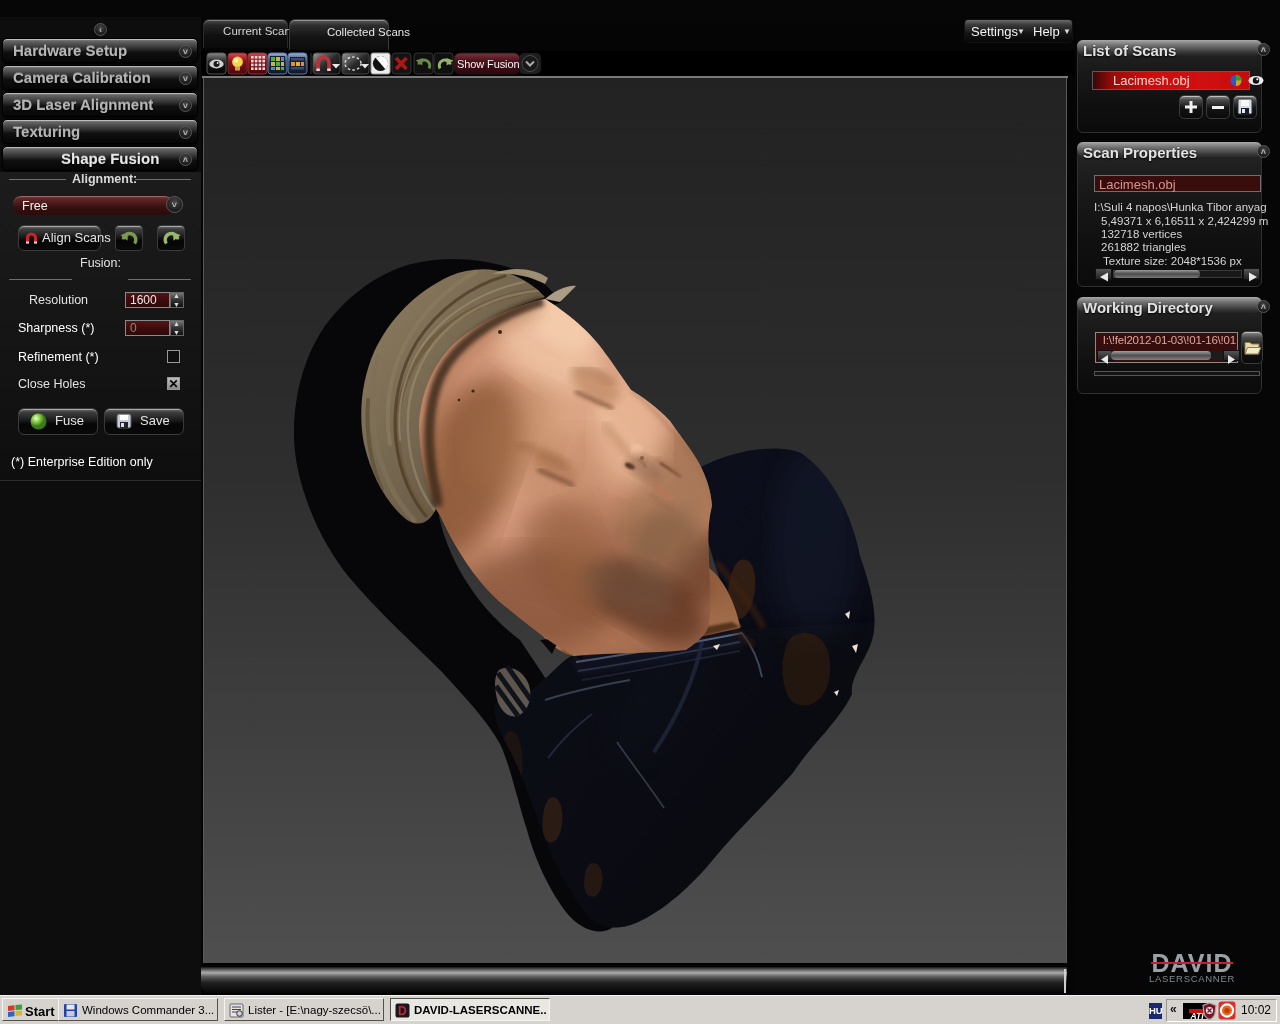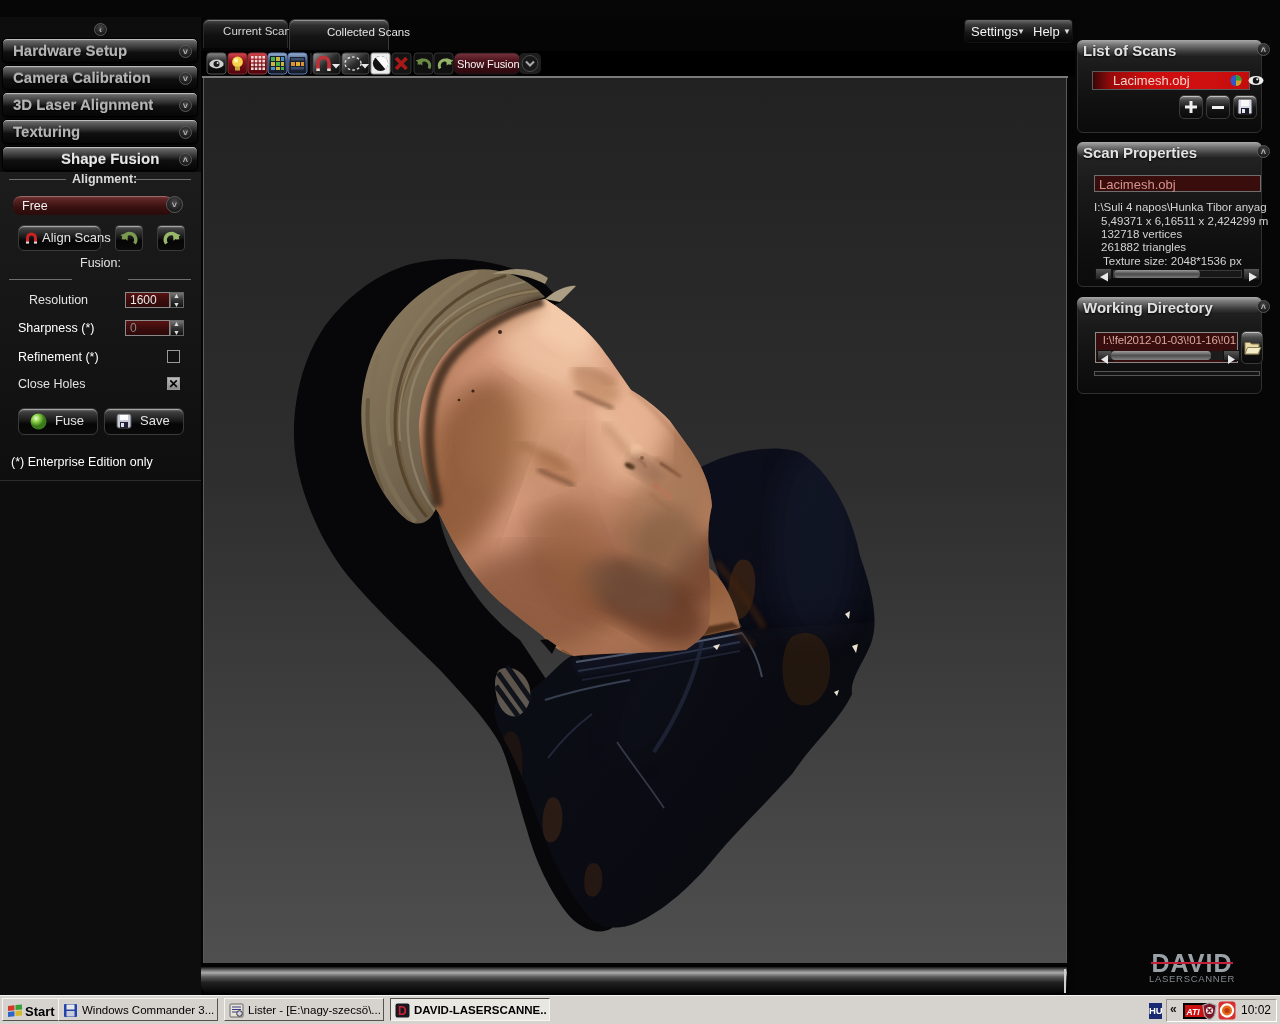--- a/index.html
+++ b/index.html
@@ -616,21 +616,21 @@
     <svg class="abs" style="left:4px;top:4px;" width="15" height="15">
           <rect x="0.5" y="0.5" width="14" height="14" rx="2" fill="#181820"></rect>
           <text x="3" y="12" font-size="12" font-weight="bold" fill="#cc2233" font-family="Liberation Sans">D</text>
         </svg>
     <span class="tbt" style="font-weight:bold;">DAVID-LASERSCANNE...</span>
   </div>
 
   <div class="abs" style="left:1149px;top:7px;width:13px;height:16px;background:#1a2a72;color:#fff;font-size:9.5px;font-weight:bold;text-align:center;line-height:16px;">HU</div>
   <div class="abs" style="left:1166px;top:3px;width:111px;height:23px;border-top:1px solid #9a968e;border-left:1px solid #9a968e;border-bottom:1px solid #fff;border-right:1px solid #fff;"></div>
   <div class="abs" style="left:1170px;top:6px;font-size:12px;font-weight:bold;color:#111;">«</div>
-  <div class="abs" style="left:1183px;top:7px;width:28px;height:16px;background:#cc1111;border:2px solid #000000;">
+  <div class="abs" style="left:1183px;top:7px;width:28px;height:16px;background:#cc1111;border:6px solid #000000;">
     <span style="position:absolute;left:1.5px;top:2px;font-size:8.5px;font-weight:bold;color:#fff;font-style:italic;">ATI</span>
   </div>
   <svg class="abs" style="left:1202px;top:6px;" width="15" height="18">
         <path d="M7.5,1 L14,3.5 L13,11 C12.5,15 10,16.5 7.5,17.5 C5,16.5 2.5,15 2,11 L1,3.5 Z" fill="#7a1525" stroke="#aaa" stroke-width="1.2"></path>
         <circle cx="7.5" cy="8.5" r="3.6" fill="#fff" opacity=".9"></circle>
         <path d="M5.5,6.5 L9.5,10.5 M9.5,6.5 L5.5,10.5" stroke="#7a1525" stroke-width="1.4"></path>
       </svg>
   <svg class="abs" style="left:1218px;top:5px;" width="18" height="19">
         <rect x="0.5" y="0.5" width="17" height="18" rx="3" fill="#d83030"></rect>
         <circle cx="9" cy="9.5" r="7.2" fill="#fff"></circle>

